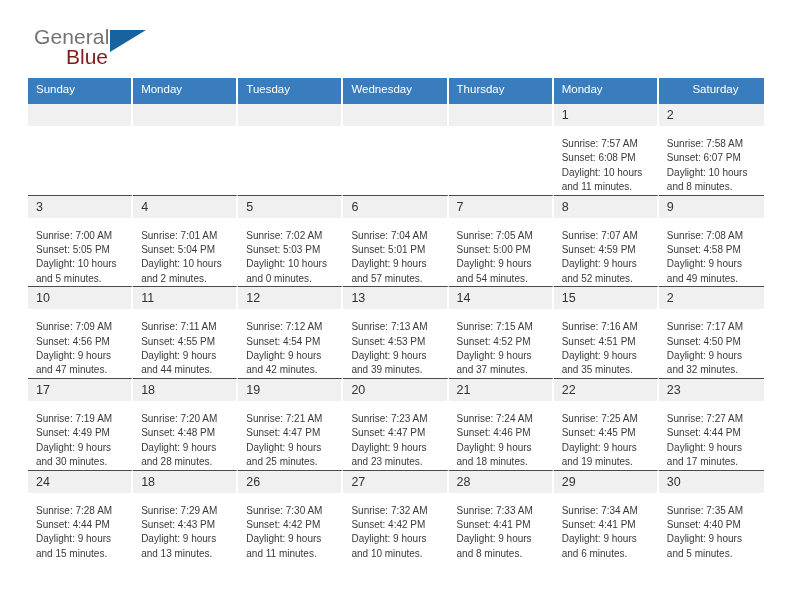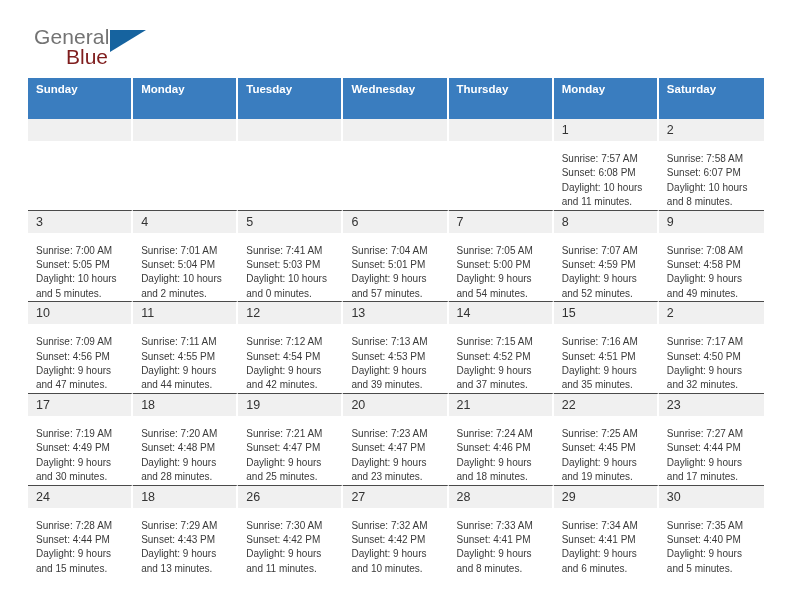--- a/index.html
+++ b/index.html
@@ -87,27 +87,27 @@
     width: 736px;
     border-collapse: separate;
     border-spacing: 0;
     table-layout: fixed;
   }
 
   .dow-row th {
     background: #3a7dbf;
     color: #ffffff;
     font-size: 11.5px;
-    font-weight: bold;
+    font-weight: normal;
     text-align: left;
-    padding: 5px 0 24px 8px;
+    padding: 5px 0 9px 8px;
     height: 22px;
     border-right: 2px solid #ffffff;
   }
-  .dow-row th:last-child { border-right: none; }
+  .dow-row th:last-child { border-right: none; text-align: center; }
 
   .week-row td {
     vertical-align: top;
     padding: 0;
     border-right: 2px solid #ffffff;
     border-top: 1px solid #4a4a4a;
     height: 90px;
   }
   .week-row td:last-child { border-right: none; }
   .week-row.first-week td { border-top: none; }
@@ -233,21 +233,21 @@
                 <div>Sunset: 5:04 PM</div>
                 <div>Daylight: 10 hours</div>
                 <div>and 2 minutes.</div>
               </div>
             </div>
           </td>
           <td>
             <div class="cell-inner">
               <div class="daynum">5</div>
               <div class="details">
-                <div>Sunrise: 7:41 AM</div>
+                <div>Sunrise: 7:02 AM</div>
                 <div>Sunset: 5:03 PM</div>
                 <div>Daylight: 10 hours</div>
                 <div>and 0 minutes.</div>
               </div>
             </div>
           </td>
           <td>
             <div class="cell-inner">
               <div class="daynum">6</div>
               <div class="details">

